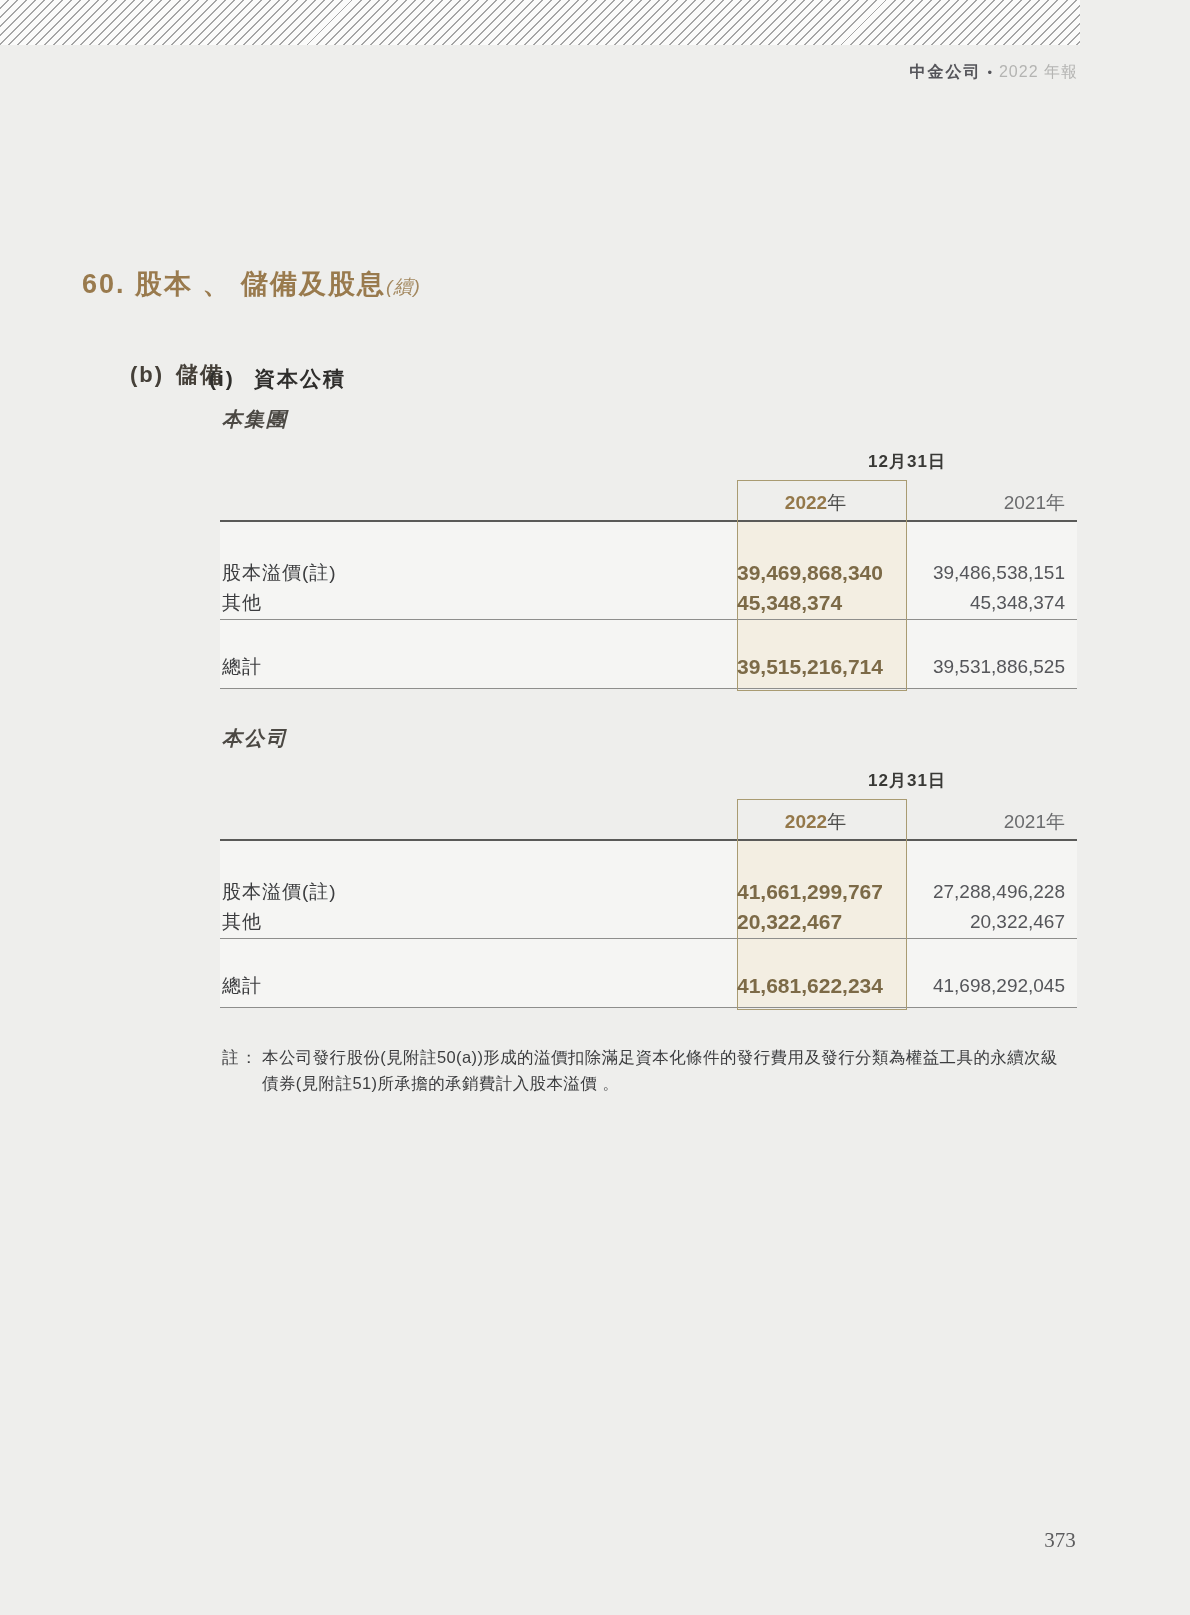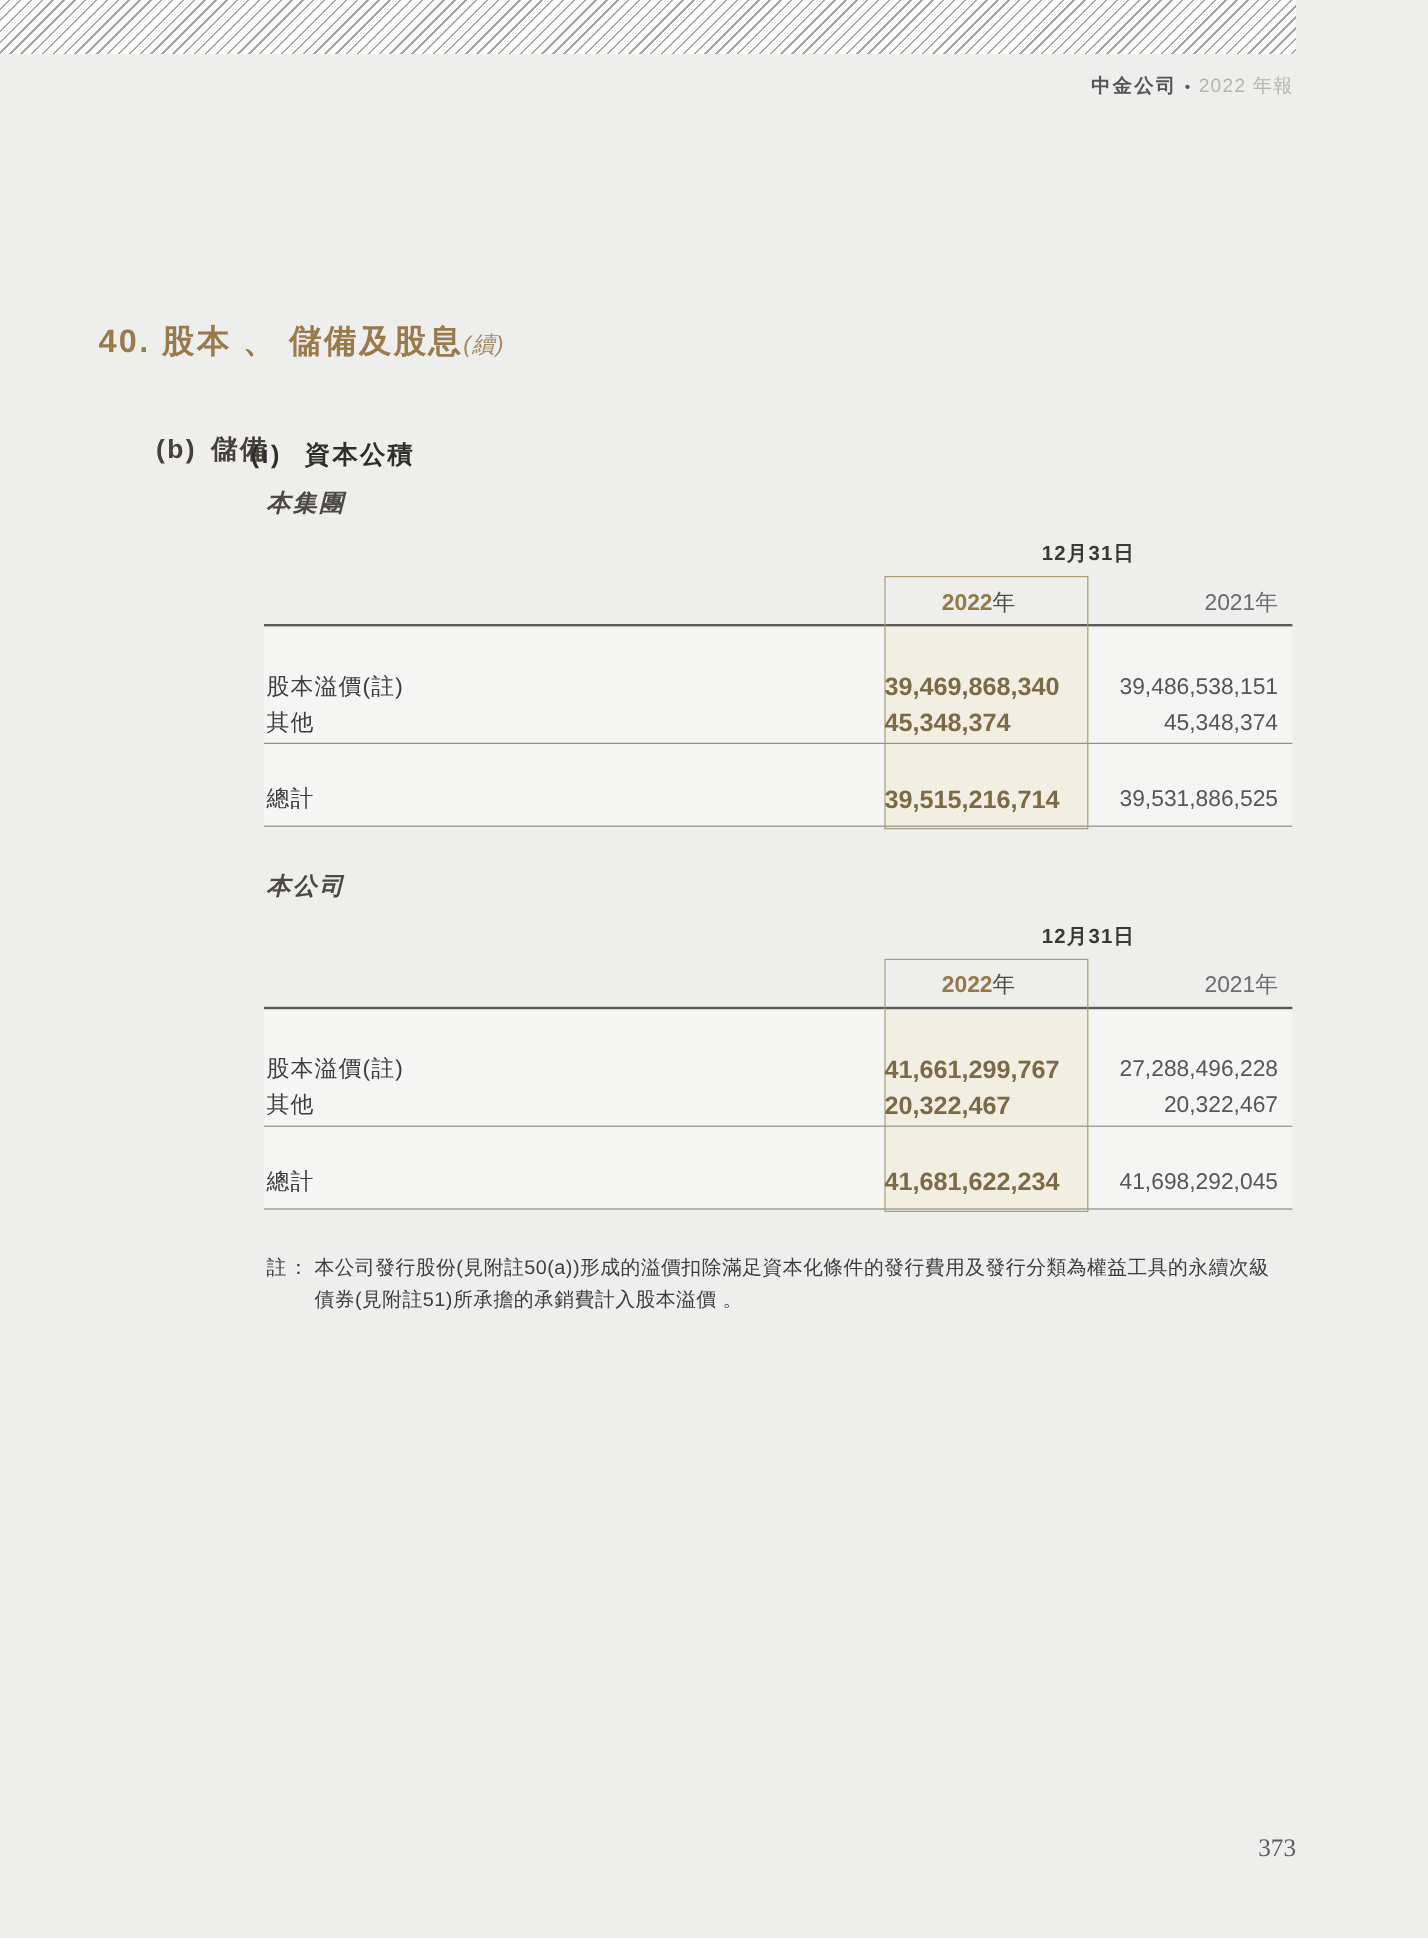--- a/index.html
+++ b/index.html
@@ -76,35 +76,35 @@
   .fin .r1 { top:110px; } .fin .r2 { top:140px; } .fin .rt { top:204px; }
 
   
   .note { left:222px; top:1044px; width:856px; font-size:16.5px; line-height:26px;
     color:#3c3d3f; }
   .note .note-label { position:absolute; left:0; top:0; letter-spacing:2px; }
   .note .note-body { margin-left:40px; }
   .note .note-line { white-space:nowrap; letter-spacing:0.4px; }
 
   .pageno {
-    left:1040px; top:1528px; width:40px; text-align:right;
+    left:1040px; top:1528px; width:40px; text-align:center;
     font-family:"Liberation Serif", serif; font-size:21px; color:#5c5c5e;
   }
 </style>
 </head>
 <body>
 
 <div class="abs hatch"></div>
 
 <div class="abs runhead">
   <span class="co">中金公司</span><span class="dot">•</span><span>2022 年報</span>
 </div>
 
 <div class="abs h-section">
-  <span>40.</span>
+  <span>60.</span>
   <span>股本 、 儲備及股息</span><span class="cont">(續)</span>
 </div>
 
 <div class="abs h-sub">
   <span class="lbl">(b)</span><span>儲備</span>
 </div>
 
 <div class="abs h-clause">
   <span class="lbl">(i)</span><span>資本公積</span>
 </div>

